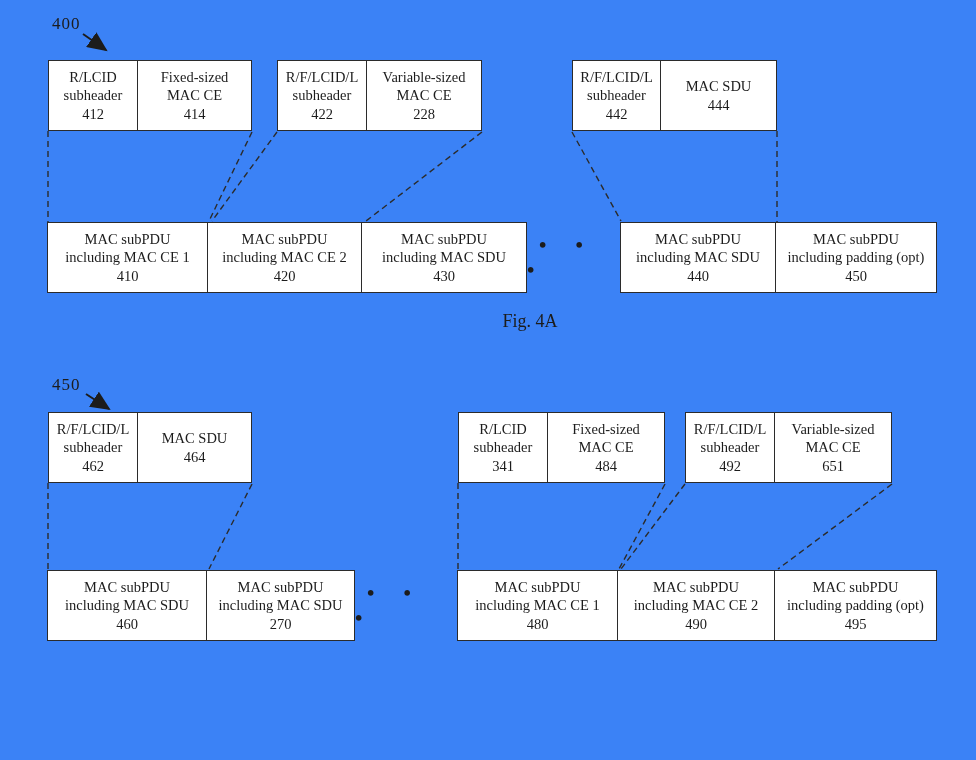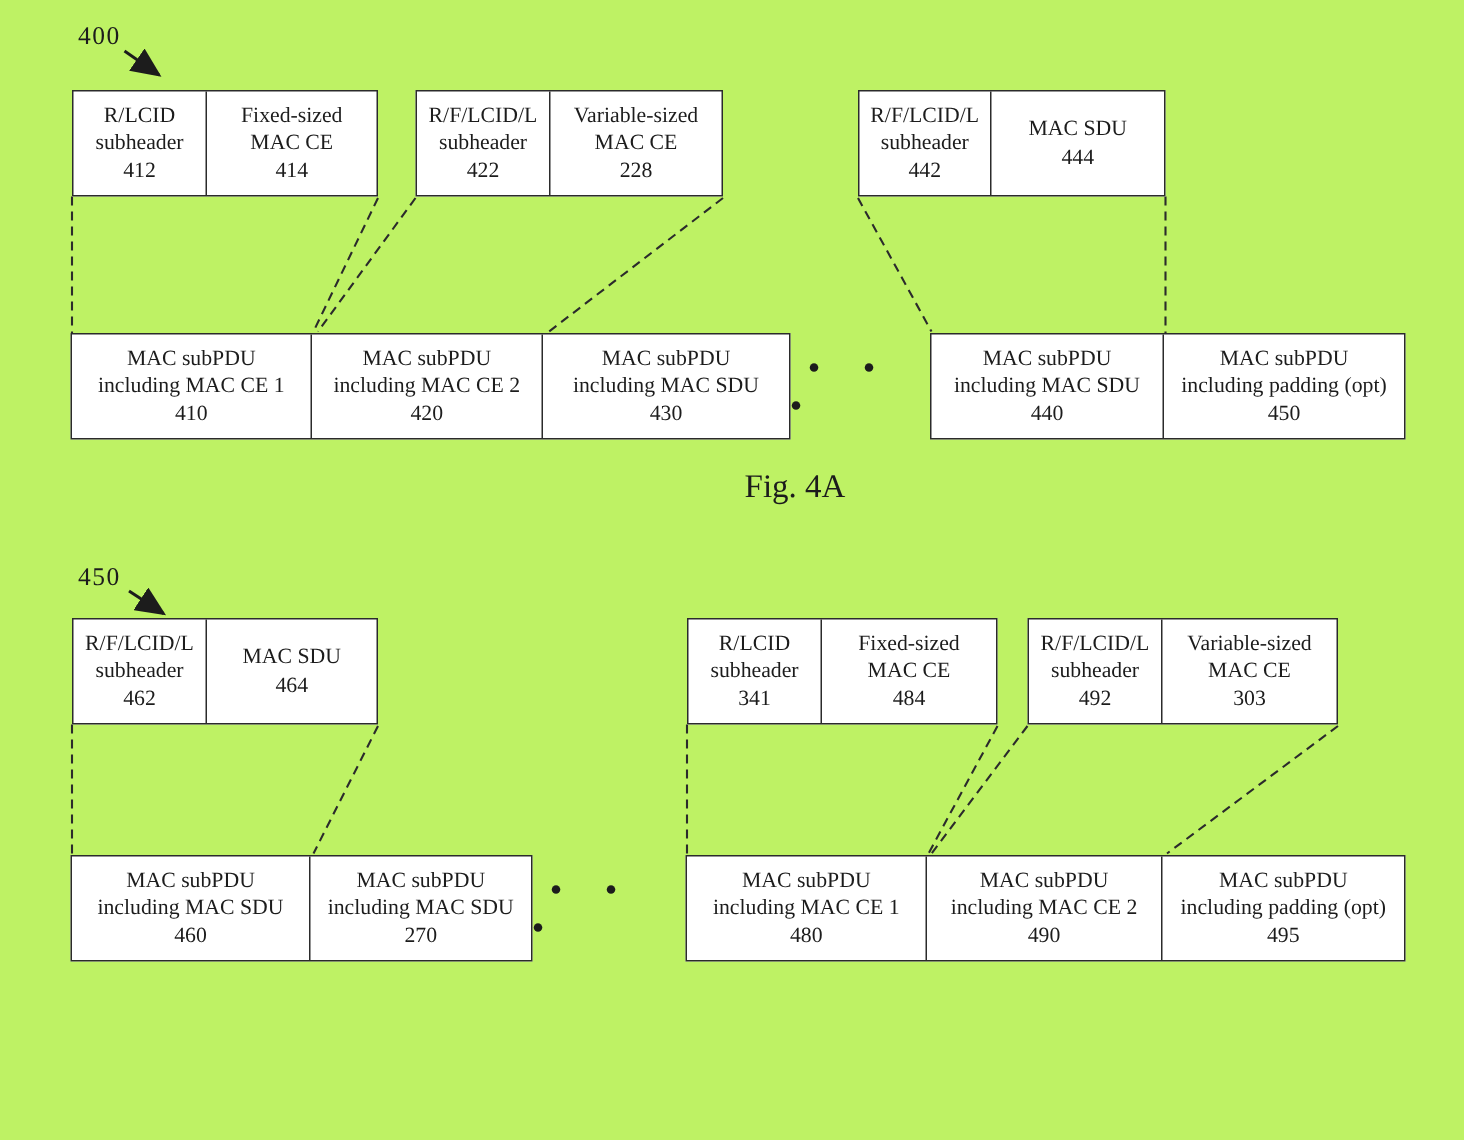--- a/index.html
+++ b/index.html
@@ -1,38 +1,38 @@
 <!DOCTYPE html>
 <html><head>
 <meta charset="utf-8">
 <style>
   html,body{margin:0;padding:0;background:#fff;}
   .canvas{
-    position:relative;width:976px;height:760px;background:#bef264;
+    position:relative;width:976px;height:760px;background:#3b82f6;
     font-family:"Liberation Serif","DejaVu Serif",serif;color:#1c1c1c;overflow:hidden;
   }
   .abs{position:absolute;}
   .ref-label{font-size:17px;letter-spacing:1px;}
   .hgroup,.run{
     position:absolute;display:flex;box-sizing:border-box;
     border:1.7px solid #2b2b2b;background:#fff;
   }
   .cell{
     box-sizing:border-box;display:flex;flex-direction:column;
     justify-content:center;align-items:center;text-align:center;
     font-size:14.5px;line-height:18.5px;padding:2px 1px;
   }
   .cell + .cell{border-left:1.7px solid #2b2b2b;}
   .cell.grow{flex:1;}
   .dots{
     position:absolute;display:flex;align-items:center;justify-content:center;
     font-size:21px;font-weight:bold;letter-spacing:12px;text-indent:12px;
   }
   .caption{
-    position:absolute;width:200px;text-align:center;font-size:22px;
+    position:absolute;width:200px;text-align:center;font-size:18px;
   }
   svg.overlay{position:absolute;left:0;top:0;pointer-events:none;}
   .dash{stroke:#2b2b2b;stroke-width:1.4;stroke-dasharray:6 4;fill:none;}
   .solidline{stroke:#1c1c1c;stroke-width:2;fill:none;}
 </style>
 </head>
 <body>
 
 <div class="canvas">
 
@@ -165,21 +165,21 @@
 
   <div class="hgroup" style="left:685px;top:412px;width:207px;height:71px;">
     <div class="cell" style="width:88px;">
       <span>R/F/LCID/L</span>
       <span>subheader</span>
       <span>492</span>
     </div>
     <div class="cell grow">
       <span>Variable-sized</span>
       <span>MAC CE</span>
-      <span>303</span>
+      <span>651</span>
     </div>
   </div>
 
   <div class="run" style="left:47px;top:570px;width:308px;height:71px;">
     <div class="cell" style="width:158px;">
       <span>MAC subPDU</span>
       <span>including MAC SDU</span>
       <span>460</span>
     </div>
     <div class="cell grow">

